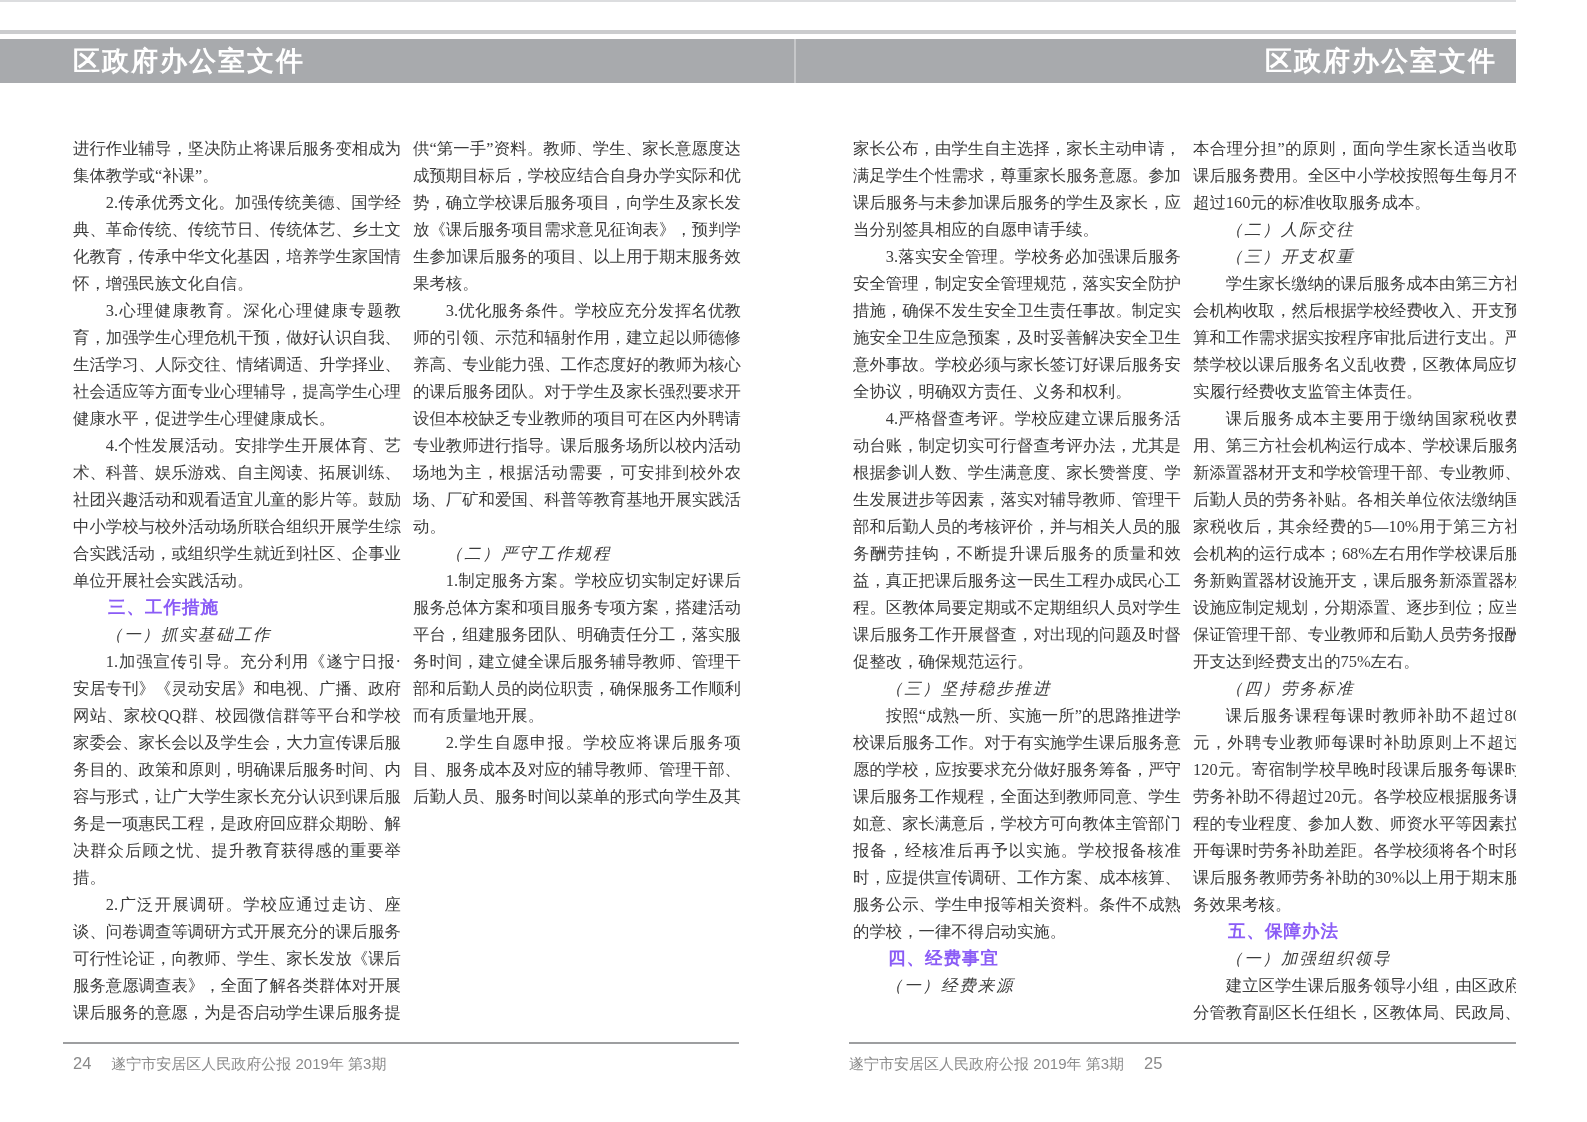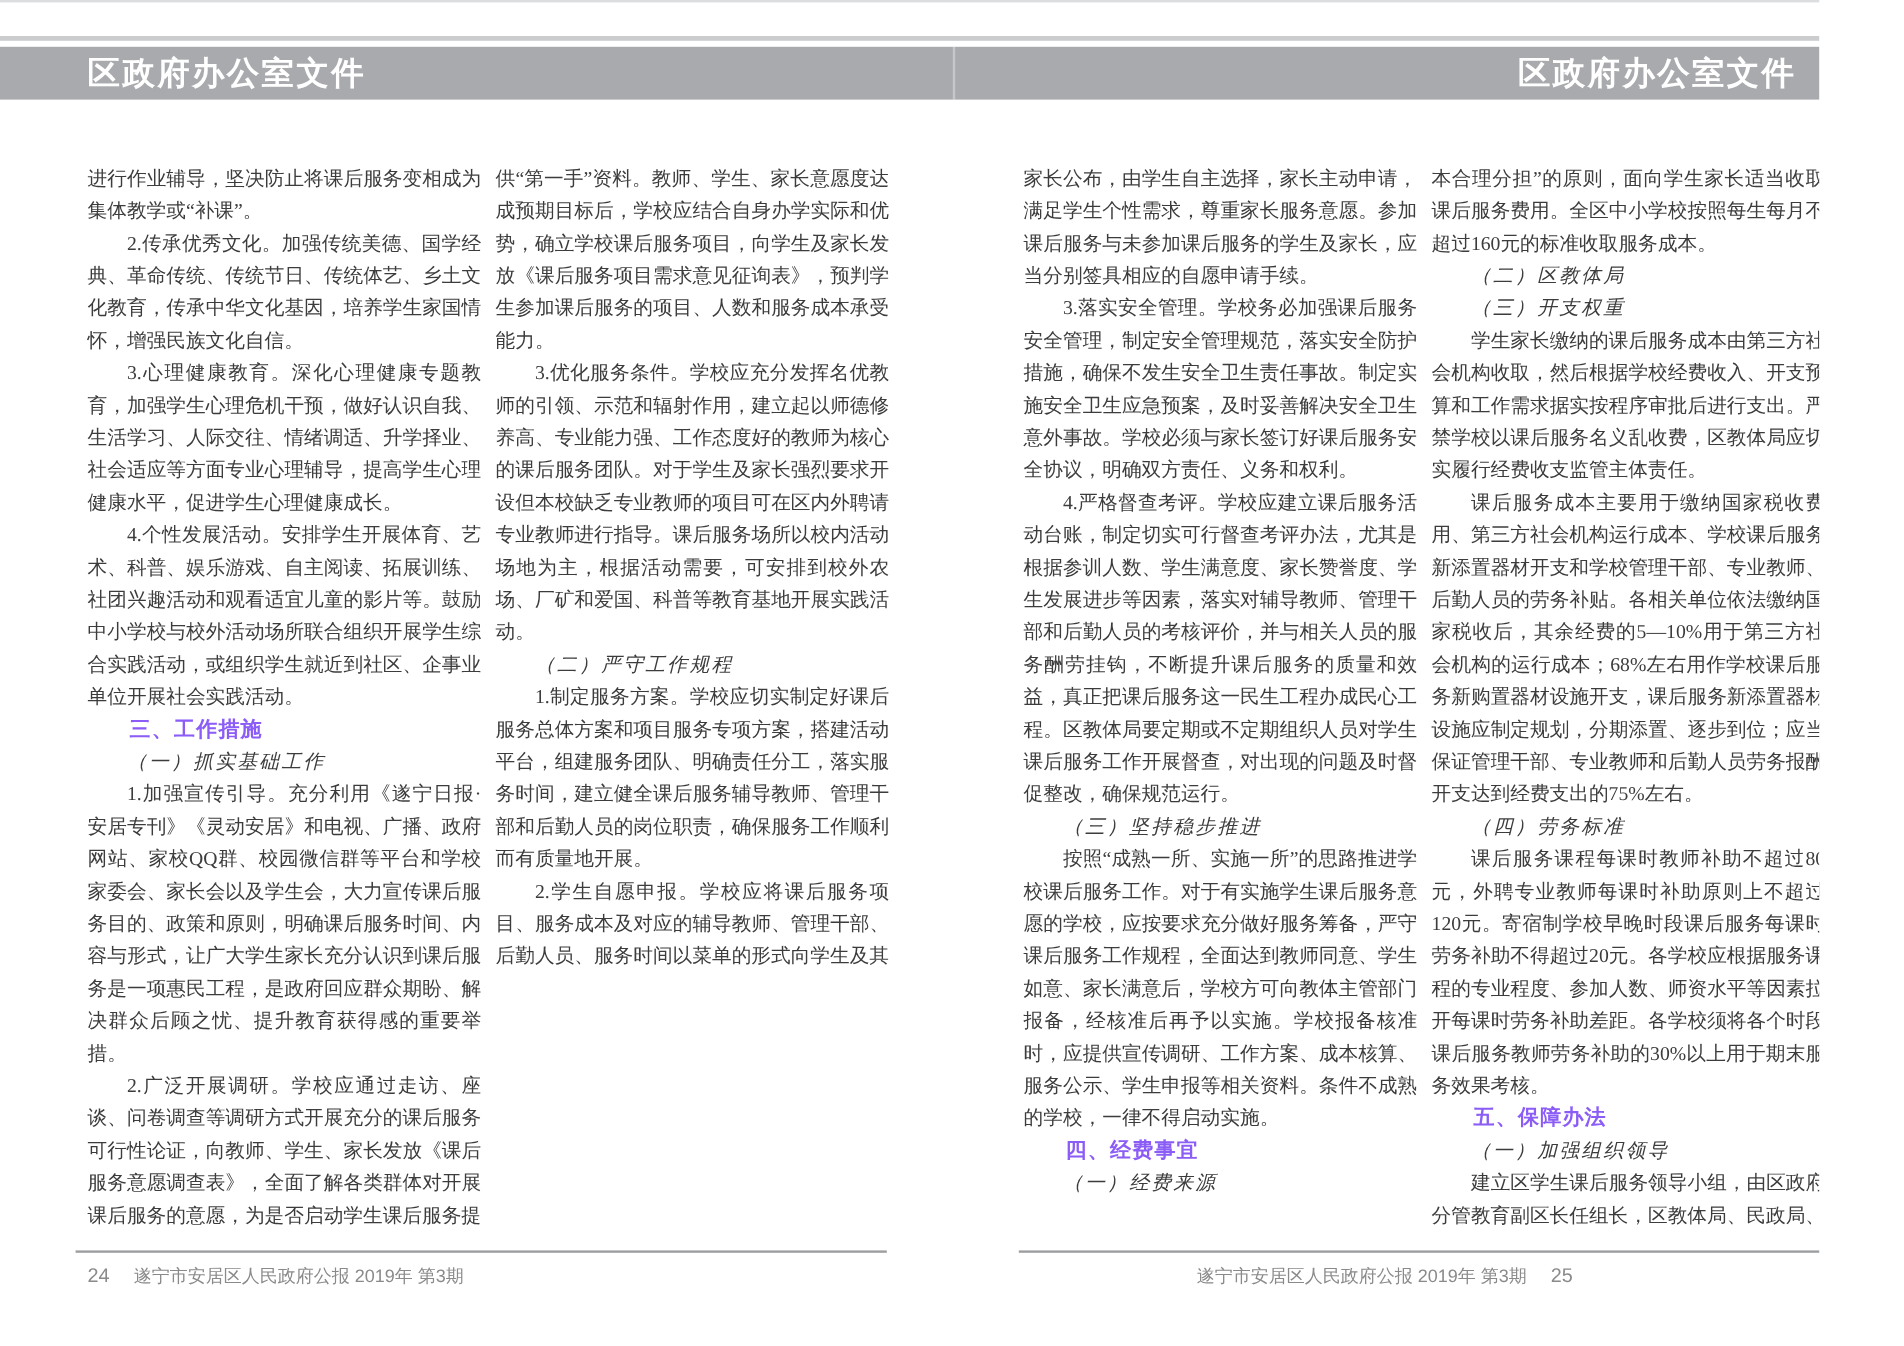--- a/index.html
+++ b/index.html
@@ -69,21 +69,21 @@
   }
   .footer-rule-left  { left: 63px;  width: 676px; }
   .footer-rule-right { left: 849px; width: 672px; }
   .footer-text {
     position: absolute; top: 1052px; height: 22px; line-height: 22px;
     font-family: "Liberation Sans", "DejaVu Sans", sans-serif;
     font-size: 15px; color: var(--footer_text, #8a8a8a);
     white-space: nowrap;
   }
   .footer-text-left  { left: 73px; }
-  .footer-text-right { left: 818px; width: 672px; text-align: center; }
+  .footer-text-right { left: 849px; width: 672px; text-align: left; }
   .page-num { font-size: 16.5px; }
   .footer-text-left  .page-num { margin-right: 20px; }
   .footer-text-right .page-num { margin-left: 20px; }
 </style>
 </head>
 <body>
 
 <div id="canvas">
 
   <div class="top-edge"></div>
@@ -99,38 +99,38 @@
       <p class="blk cont">进行作业辅导，坚决防止将课后服务变相成为集体教学或“补课”。</p>
       <p class="blk p">2.传承优秀文化。加强传统美德、国学经典、革命传统、传统节日、传统体艺、乡土文化教育，传承中华文化基因，培养学生家国情怀，增强民族文化自信。</p>
       <p class="blk p">3.心理健康教育。深化心理健康专题教育，加强学生心理危机干预，做好认识自我、生活学习、人际交往、情绪调适、升学择业、社会适应等方面专业心理辅导，提高学生心理健康水平，促进学生心理健康成长。</p>
       <p class="blk p">4.个性发展活动。安排学生开展体育、艺术、科普、娱乐游戏、自主阅读、拓展训练、社团兴趣活动和观看适宜儿童的影片等。鼓励中小学校与校外活动场所联合组织开展学生综合实践活动，或组织学生就近到社区、企事业单位开展社会实践活动。</p>
       <p class="blk h">三、工作措施</p>
       <p class="blk sub">（一）抓实基础工作</p>
       <p class="blk p">1.加强宣传引导。充分利用《遂宁日报·安居专刊》《灵动安居》和电视、广播、政府网站、家校QQ群、校园微信群等平台和学校家委会、家长会以及学生会，大力宣传课后服务目的、政策和原则，明确课后服务时间、内容与形式，让广大学生家长充分认识到课后服务是一项惠民工程，是政府回应群众期盼、解决群众后顾之忧、提升教育获得感的重要举措。</p>
       <p class="blk p">2.广泛开展调研。学校应通过走访、座谈、问卷调查等调研方式开展充分的课后服务可行性论证，向教师、学生、家长发放《课后服务意愿调查表》，全面了解各类群体对开展课后服务的意愿，为是否启动学生课后服务提</p>
     </div>
   <div class="col col-2">
-      <p class="blk cont">供“第一手”资料。教师、学生、家长意愿度达成预期目标后，学校应结合自身办学实际和优势，确立学校课后服务项目，向学生及家长发放《课后服务项目需求意见征询表》，预判学生参加课后服务的项目、人数和服务成本承受能力。</p>
+      <p class="blk cont">供“第一手”资料。教师、学生、家长意愿度达成预期目标后，学校应结合自身办学实际和优势，确立学校课后服务项目，向学生及家长发放《课后服务项目需求意见征询表》，预判学生参加课后服务的项目、以上用于期末服务效果考核。</p>
       <p class="blk p">3.优化服务条件。学校应充分发挥名优教师的引领、示范和辐射作用，建立起以师德修养高、专业能力强、工作态度好的教师为核心的课后服务团队。对于学生及家长强烈要求开设但本校缺乏专业教师的项目可在区内外聘请专业教师进行指导。课后服务场所以校内活动场地为主，根据活动需要，可安排到校外农场、厂矿和爱国、科普等教育基地开展实践活动。</p>
       <p class="blk sub">（二）严守工作规程</p>
       <p class="blk p">1.制定服务方案。学校应切实制定好课后服务总体方案和项目服务专项方案，搭建活动平台，组建服务团队、明确责任分工，落实服务时间，建立健全课后服务辅导教师、管理干部和后勤人员的岗位职责，确保服务工作顺利而有质量地开展。</p>
       <p class="blk p">2.学生自愿申报。学校应将课后服务项目、服务成本及对应的辅导教师、管理干部、后勤人员、服务时间以菜单的形式向学生及其</p>
     </div>
   <div class="col col-3">
       <p class="blk cont">家长公布，由学生自主选择，家长主动申请，满足学生个性需求，尊重家长服务意愿。参加课后服务与未参加课后服务的学生及家长，应当分别签具相应的自愿申请手续。</p>
       <p class="blk p">3.落实安全管理。学校务必加强课后服务安全管理，制定安全管理规范，落实安全防护措施，确保不发生安全卫生责任事故。制定实施安全卫生应急预案，及时妥善解决安全卫生意外事故。学校必须与家长签订好课后服务安全协议，明确双方责任、义务和权利。</p>
       <p class="blk p">4.严格督查考评。学校应建立课后服务活动台账，制定切实可行督查考评办法，尤其是根据参训人数、学生满意度、家长赞誉度、学生发展进步等因素，落实对辅导教师、管理干部和后勤人员的考核评价，并与相关人员的服务酬劳挂钩，不断提升课后服务的质量和效益，真正把课后服务这一民生工程办成民心工程。区教体局要定期或不定期组织人员对学生课后服务工作开展督查，对出现的问题及时督促整改，确保规范运行。</p>
       <p class="blk sub">（三）坚持稳步推进</p>
       <p class="blk p">按照“成熟一所、实施一所”的思路推进学校课后服务工作。对于有实施学生课后服务意愿的学校，应按要求充分做好服务筹备，严守课后服务工作规程，全面达到教师同意、学生如意、家长满意后，学校方可向教体主管部门报备，经核准后再予以实施。学校报备核准时，应提供宣传调研、工作方案、成本核算、服务公示、学生申报等相关资料。条件不成熟的学校，一律不得启动实施。</p>
       <p class="blk h">四、经费事宜</p>
       <p class="blk sub">（一）经费来源</p>
     </div>
   <div class="col col-4">
       <p class="blk cont">本合理分担”的原则，面向学生家长适当收取课后服务费用。全区中小学校按照每生每月不超过160元的标准收取服务成本。</p>
-      <p class="blk sub">（二）区教体局</p>
+      <p class="blk sub">（二）人际交往</p>
       <p class="blk sub">（三）开支权重</p>
       <p class="blk p">学生家长缴纳的课后服务成本由第三方社会机构收取，然后根据学校经费收入、开支预算和工作需求据实按程序审批后进行支出。严禁学校以课后服务名义乱收费，区教体局应切实履行经费收支监管主体责任。</p>
       <p class="blk p">课后服务成本主要用于缴纳国家税收费用、第三方社会机构运行成本、学校课后服务新添置器材开支和学校管理干部、专业教师、后勤人员的劳务补贴。各相关单位依法缴纳国家税收后，其余经费的5—10%用于第三方社会机构的运行成本；68%左右用作学校课后服务新购置器材设施开支，课后服务新添置器材设施应制定规划，分期添置、逐步到位；应当保证管理干部、专业教师和后勤人员劳务报酬开支达到经费支出的75%左右。</p>
       <p class="blk sub">（四）劳务标准</p>
       <p class="blk p">课后服务课程每课时教师补助不超过80元，外聘专业教师每课时补助原则上不超过120元。寄宿制学校早晚时段课后服务每课时劳务补助不得超过20元。各学校应根据服务课程的专业程度、参加人数、师资水平等因素拉开每课时劳务补助差距。各学校须将各个时段课后服务教师劳务补助的30%以上用于期末服务效果考核。</p>
       <p class="blk h">五、保障办法</p>
       <p class="blk sub">（一）加强组织领导</p>
       <p class="blk p">建立区学生课后服务领导小组，由区政府分管教育副区长任组长，区教体局、民政局、</p>
     </div>
 

